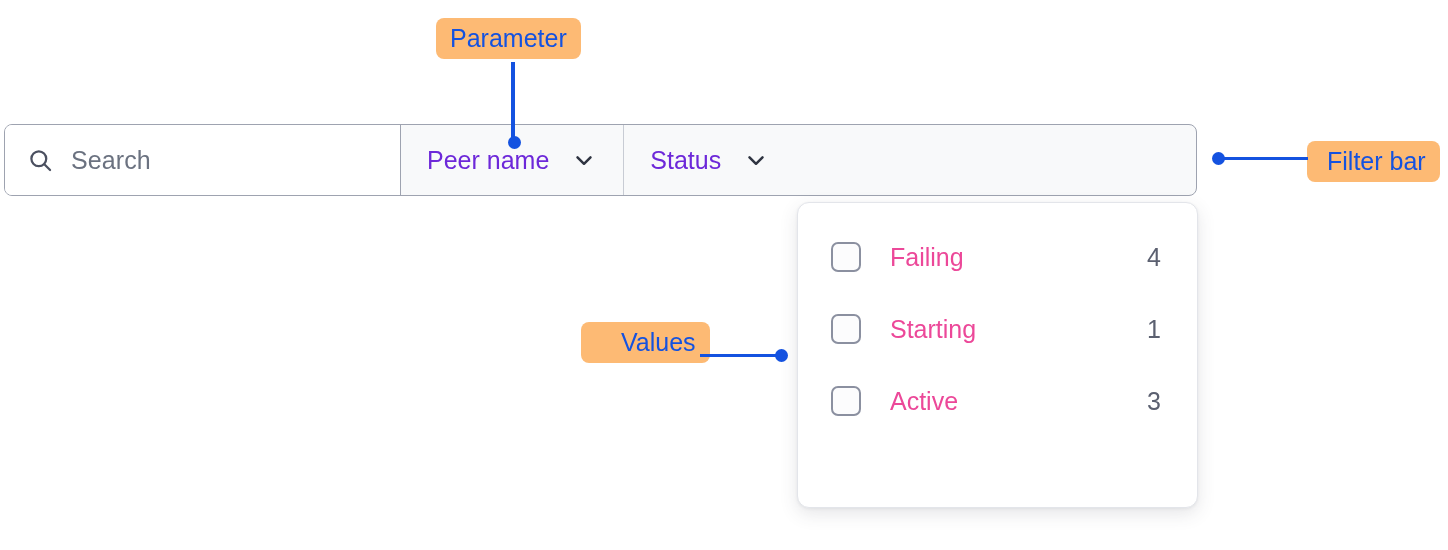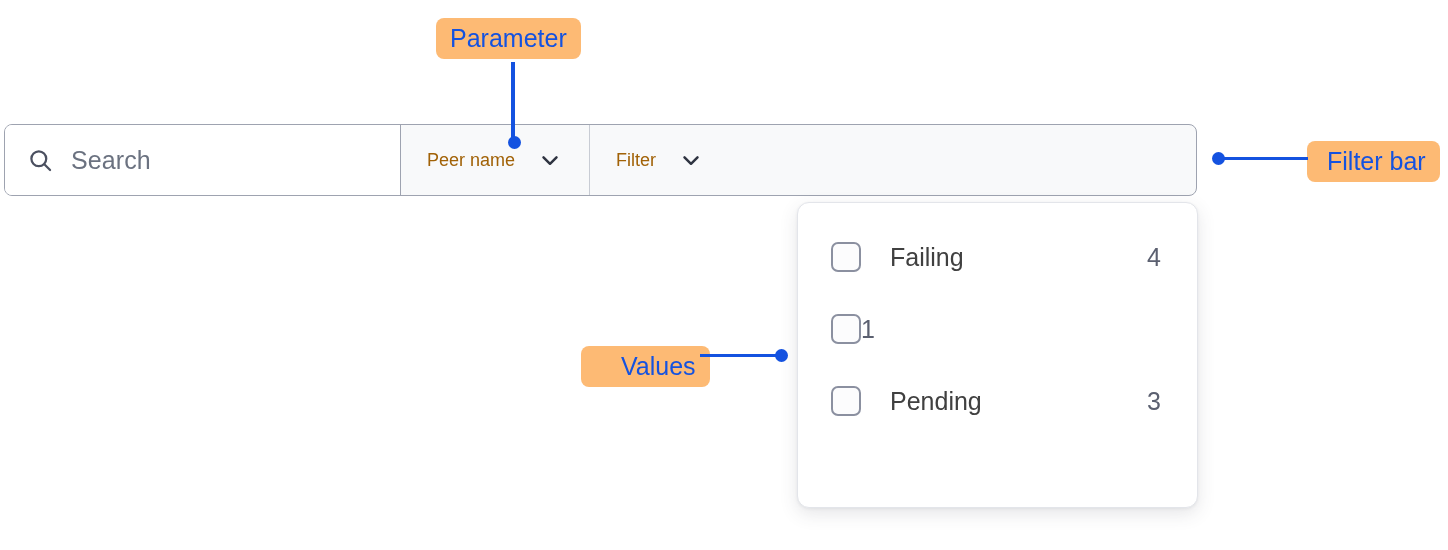--- a/index.html
+++ b/index.html
@@ -51,22 +51,22 @@
     display: flex;
     align-items: center;
     justify-content: center;
     gap: 22px;
     padding: 0 26px;
     background: #f8f9fa;
     border-right: 1px solid #c8ccd4;
   }
   .filter-seg:last-child { border-right: none; }
   .filter-seg-label {
-    font-size: 18px;
-    color: #a16207;
+    font-size: 25px;
+    color: #6d28d9;
     white-space: nowrap;
   }
   .chev svg { display: block; }
 
   
   #dropdown-panel {
     position: absolute;
     left: 797px;
     top: 202px;
     width: 401px;
@@ -89,21 +89,21 @@
     width: 30px;
     height: 30px;
     box-sizing: border-box;
     border: 2px solid #8b90a0;
     border-radius: 7px;
     background: #fcfcfd;
     flex: 0 0 auto;
   }
   .opt-label {
     font-size: 25px;
-    color: #404040;
+    color: #ec4899;
     margin-left: 29px;
     flex: 1 1 auto;
     white-space: nowrap;
   }
   .opt-count {
     font-size: 25px;
     color: #5b6070;
     text-align: right;
     flex: 0 0 auto;
   }
@@ -113,21 +113,21 @@
     position: absolute;
     background: #fdba74;
     color: #1452e0;
     font-size: 25px;
     border-radius: 8px;
     padding: 6px 14px;
     white-space: nowrap;
   }
   #anno-parameter { left: 436px; top: 18px; }
   #anno-filterbar { left: 1307px; top: 141px; padding-left: 20px; }
-  #anno-values    { left: 581px;  top: 346px; padding-left: 40px; }
+  #anno-values    { left: 581px;  top: 322px; padding-left: 40px; }
 
   .lead-line { position: absolute; background: #1452e0; }
   .lead-dot {
     position: absolute;
     width: 13px;
     height: 13px;
     border-radius: 50%;
     background: #1452e0;
   }
   
@@ -159,47 +159,48 @@
     <span class="filter-seg-label">Peer name</span>
     <span class="chev">
       <svg width="26" height="26" viewBox="0 0 24 24" fill="none" stroke="#2f3441" stroke-width="2.3" stroke-linecap="round" stroke-linejoin="round">
         <polyline points="6,9.5 12,15.5 18,9.5"></polyline>
       </svg>
     </span>
   </div>
 
 
   <div class="filter-seg">
-    <span class="filter-seg-label">Filter</span>
+    <span class="filter-seg-label">Status</span>
     <span class="chev">
       <svg width="26" height="26" viewBox="0 0 24 24" fill="none" stroke="#2f3441" stroke-width="2.3" stroke-linecap="round" stroke-linejoin="round">
         <polyline points="6,9.5 12,15.5 18,9.5"></polyline>
       </svg>
     </span>
   </div>
 
 </div>
 
 <div id="dropdown-panel">
 
   <div class="opt-row">
     <span class="opt-box"></span>
     <span class="opt-label">Failing</span>
     <span class="opt-count">4</span>
   </div>
 
 
   <div class="opt-row">
     <span class="opt-box"></span>
+    <span class="opt-label">Starting</span>
     <span class="opt-count">1</span>
   </div>
 
   <div class="opt-row">
     <span class="opt-box"></span>
-    <span class="opt-label">Pending</span>
+    <span class="opt-label">Active</span>
     <span class="opt-count">3</span>
   </div>
 
 </div>
 
 <div class="anno-pill" id="anno-parameter">Parameter</div>
 <div class="lead-line" id="lead-param-line"></div>
 <div class="lead-dot" id="lead-param-dot"></div>
 
 <div class="anno-pill" id="anno-filterbar">Filter bar</div>

